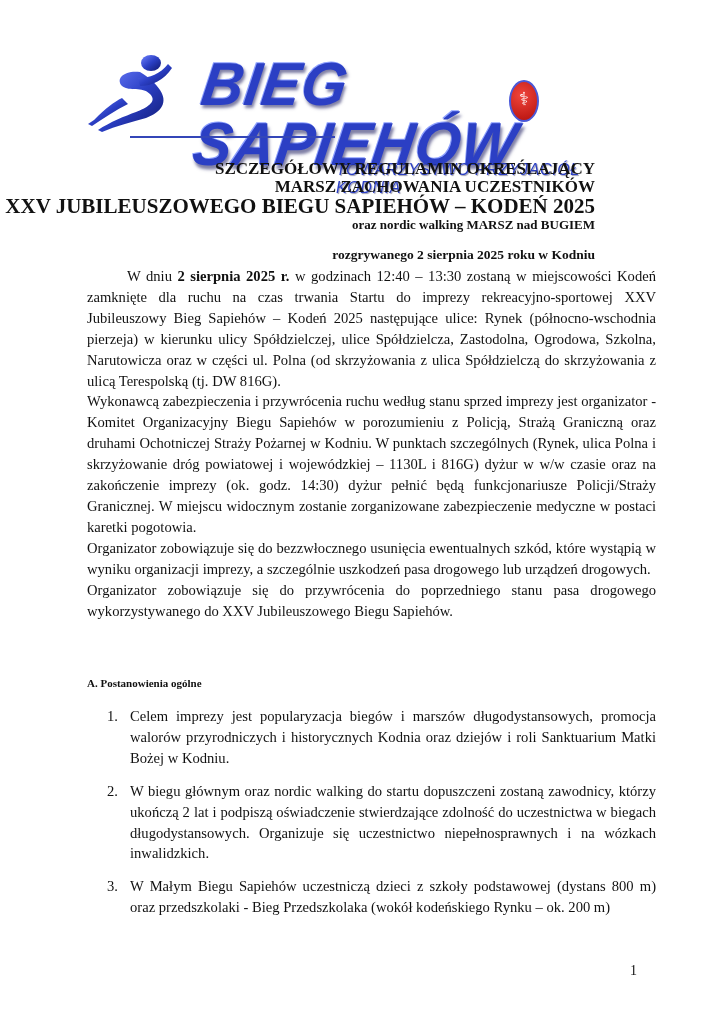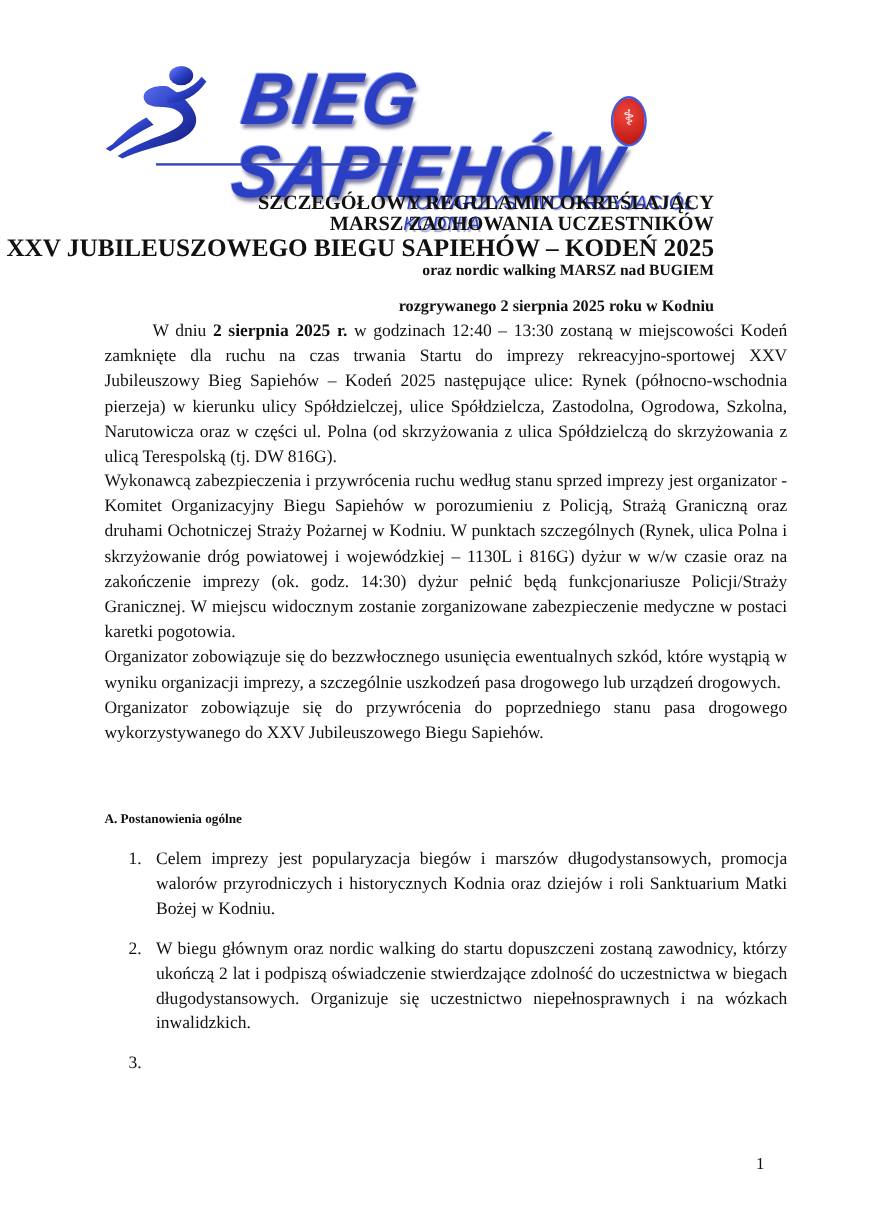--- a/index.html
+++ b/index.html
@@ -76,16 +76,17 @@
   <div class="li">
     <span class="li-num">1.</span>
     <span>Celem imprezy jest popularyzacja biegów i marszów długodystansowych, promocja walorów przyrodniczych i historycznych Kodnia oraz dziejów i roli Sanktuarium Matki Bożej w Kodniu.</span>
   </div>
   <div class="li">
     <span class="li-num">2.</span>
     <span>W biegu głównym oraz nordic walking do startu dopuszczeni zostaną zawodnicy, którzy ukończą 2 lat i podpiszą oświadczenie stwierdzające zdolność do uczestnictwa w biegach długodystansowych. Organizuje się uczestnictwo niepełnosprawnych i na wózkach inwalidzkich.</span>
   </div>
   <div class="li">
     <span class="li-num">3.</span>
+    <span>W Małym Biegu Sapiehów uczestniczą dzieci z szkoły podstawowej (dystans 800 m) oraz przedszkolaki - Bieg Przedszkolaka (wokół kodeńskiego Rynku – ok. 200 m)</span>
   </div>
 </div>
 
 <div class="page-num">1</div>
 
 </body></html>

